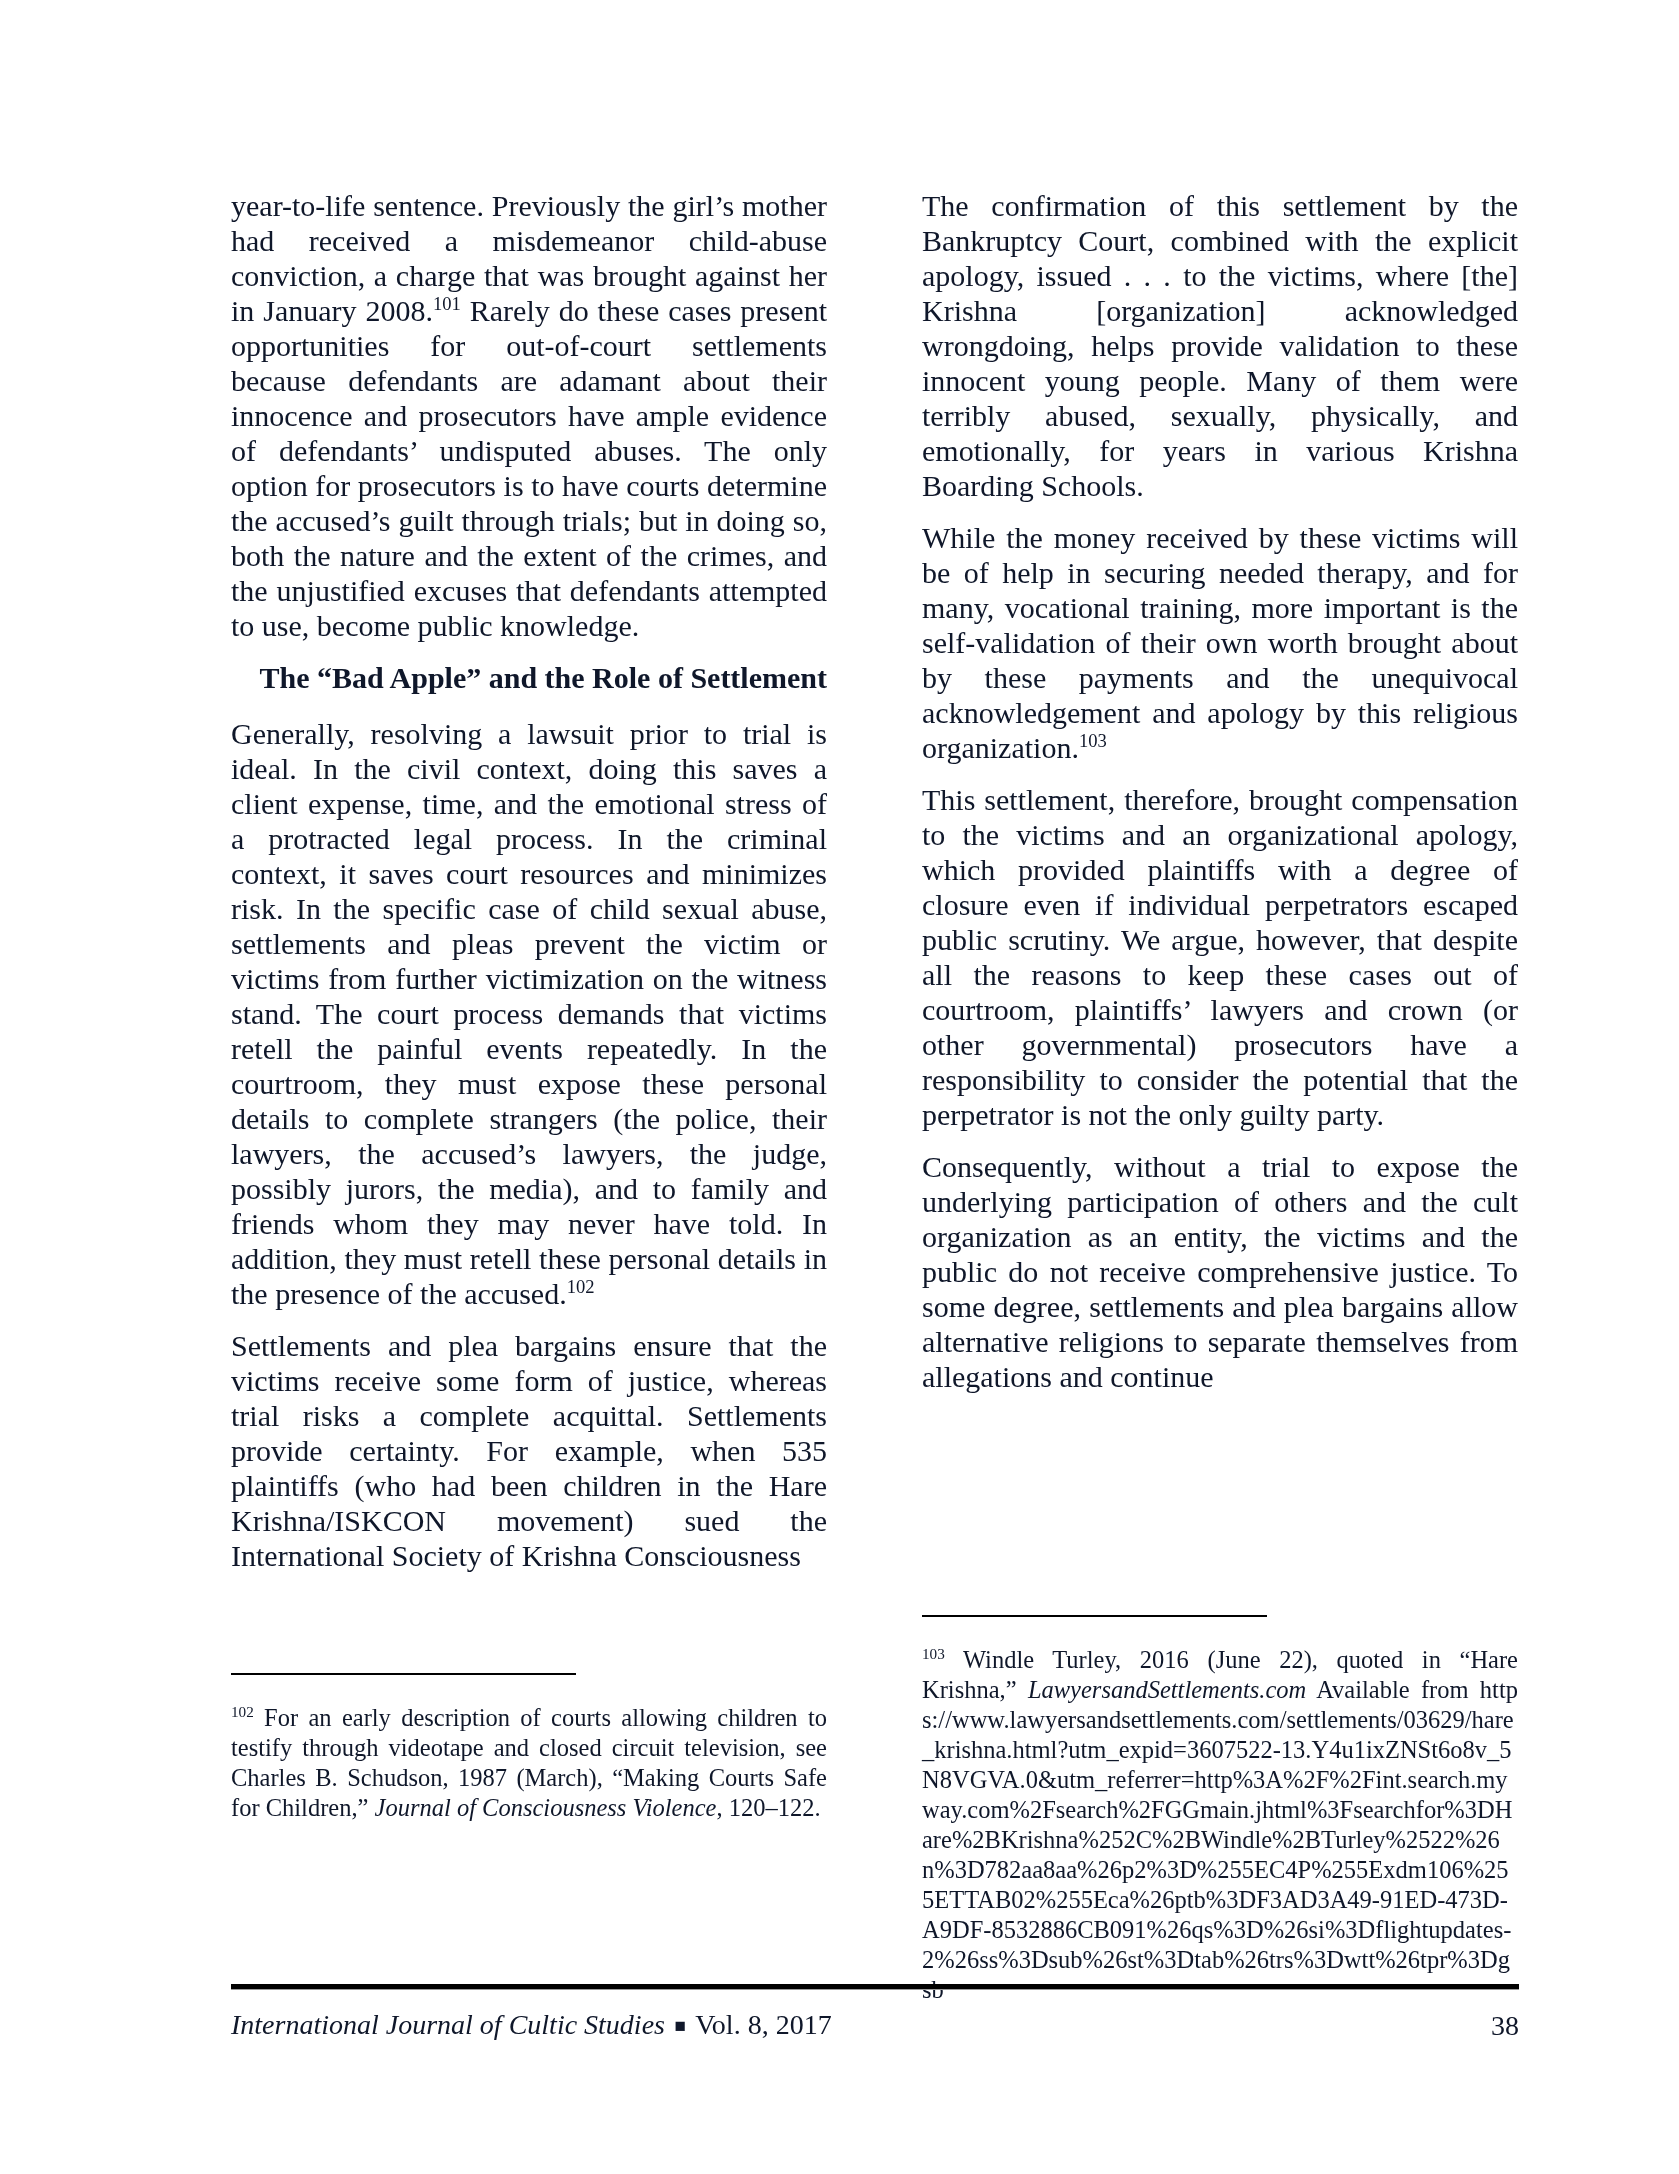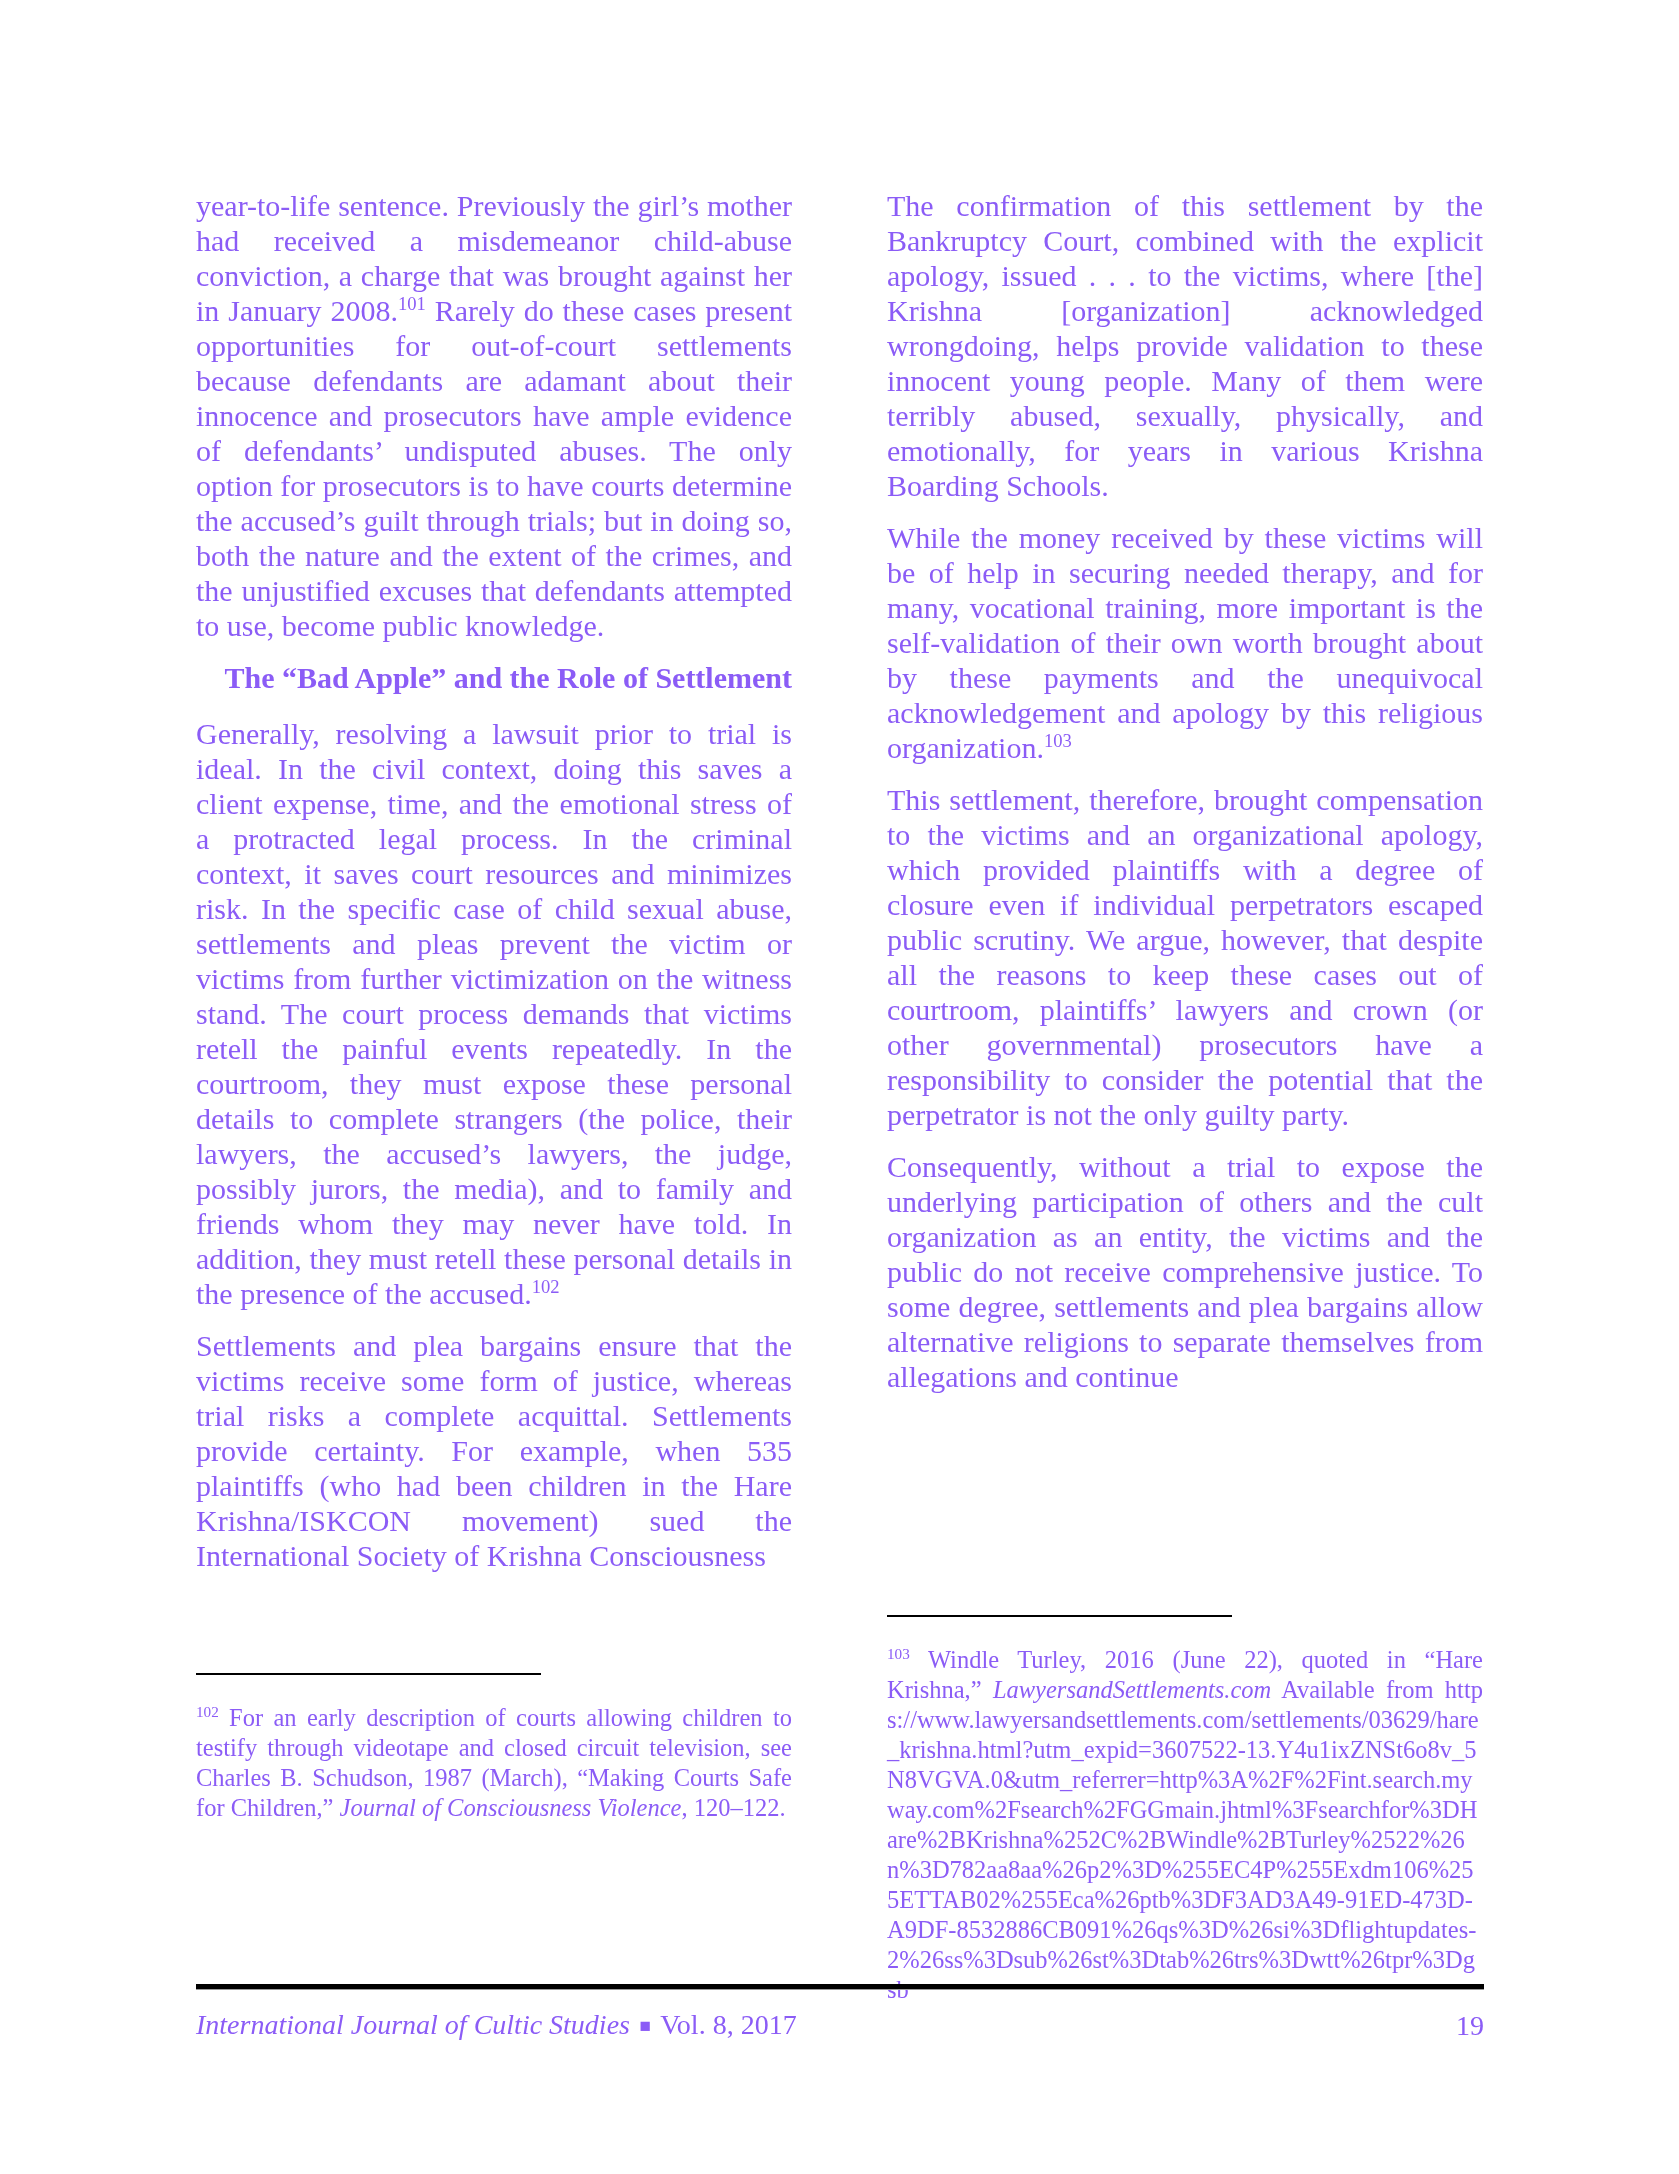--- a/index.html
+++ b/index.html
@@ -7,21 +7,22 @@
     padding: 0;
     background: #ffffff;
   }
   .page {
     position: relative;
     width: 1504px;
     height: 2174px;
     background: #ffffff;
     overflow: hidden;
     font-family: "Liberation Serif", serif;
-    color: #8b5cf6;
+    color: #0f172a;
+    margin-left: 35px;
   }
   .body-text {
     font-size: 30px;
     line-height: 35px;
     text-align: justify;
   }
   .col {
     position: absolute;
     top: 188px;
     width: 596px;
@@ -120,17 +121,17 @@
   <div class="footnotes fn-right">
     <div class="fn-rule"></div>
     <p><sup>103</sup><span> Windle Turley, 2016 (June 22), quoted in “Hare Krishna,” </span><i>LawyersandSettlements.com</i><span> Available from </span><span class="url">https://www.lawyersandsettlements.com/settlements/03629/hare_krishna.html?utm_expid=3607522-13.Y4u1ixZNSt6o8v_5N8VGVA.0&amp;utm_referrer=http%3A%2F%2Fint.search.myway.com%2Fsearch%2FGGmain.jhtml%3Fsearchfor%3DHare%2BKrishna%252C%2BWindle%2BTurley%2522%26n%3D782aa8aa%26p2%3D%255EC4P%255Exdm106%255ETTAB02%255Eca%26ptb%3DF3AD3A49-91ED-473D-A9DF-8532886CB091%26qs%3D%26si%3Dflightupdates-2%26ss%3Dsub%26st%3Dtab%26trs%3Dwtt%26tpr%3Dgsb</span></p>
   </div>
 
   <div class="footer-rule"></div>
   <div class="footer">
     <div>
       <span class="journal-title">International Journal of Cultic Studies</span><span class="square">■</span><span>Vol. 8, 2017</span>
     </div>
-    <span>19</span>
+    <span>38</span>
   </div>
 
 </div>
 
 
 </body></html>

